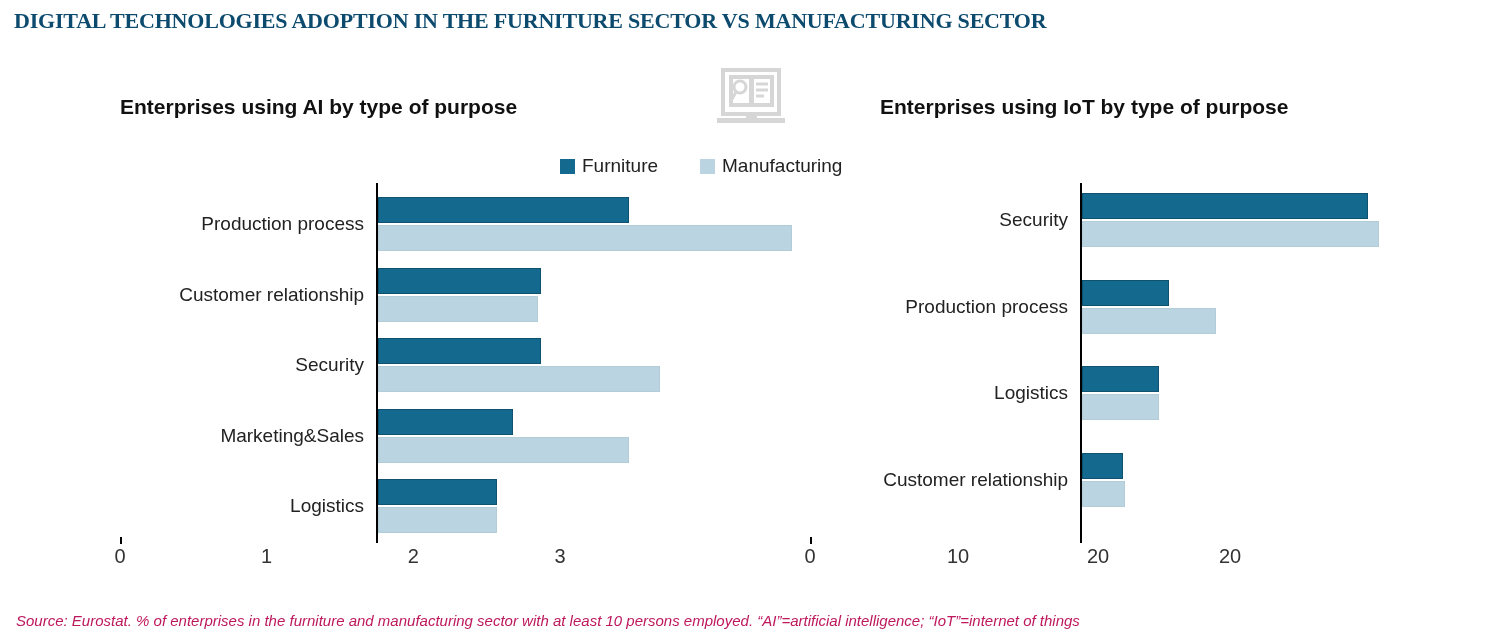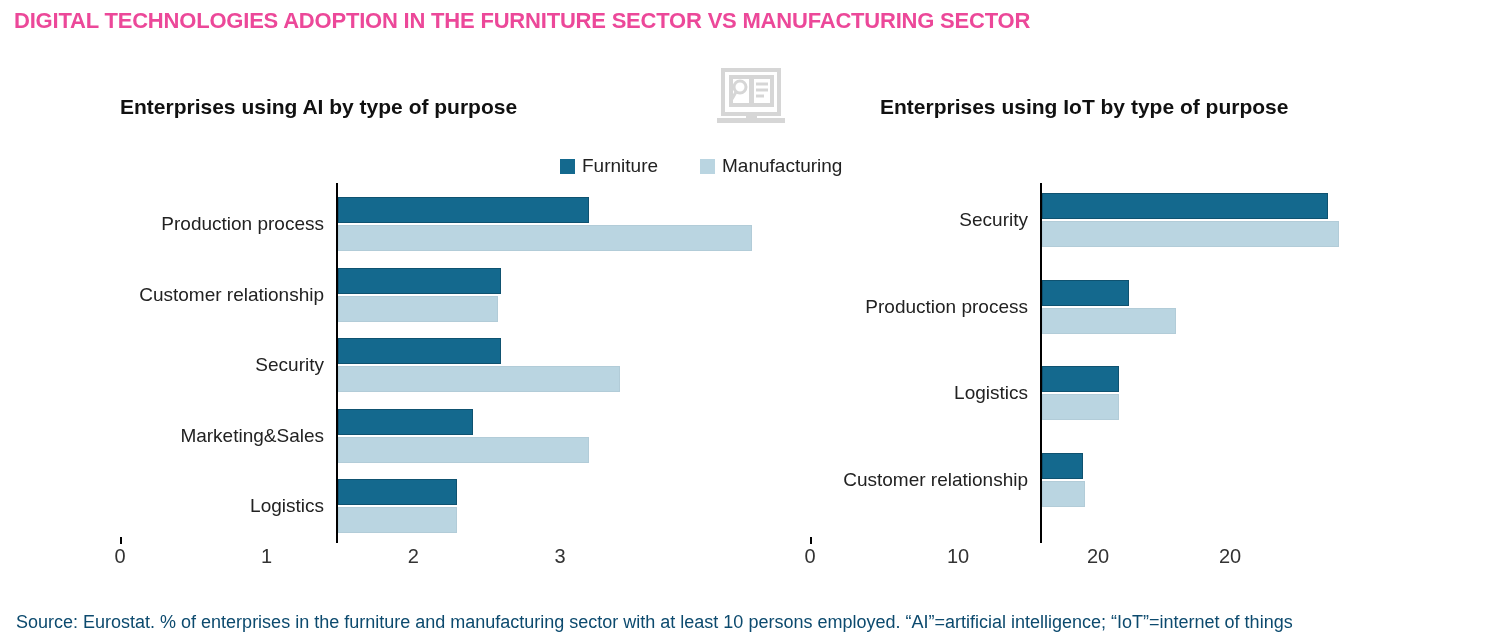--- a/index.html
+++ b/index.html
@@ -17,22 +17,23 @@
   }
 
   
   #main-title {
     position: absolute;
     left: 14px;
     top: 8px;
     font-size: 22px;
     font-weight: bold;
     letter-spacing: -0.2px;
-    color: #ec4899;
-    white-space: nowrap;
+    color: #0c4a6e;
+    white-space: nowrap;
+    font-family: Liberation Serif, serif;
   }
 
   
   .panel-title {
     position: absolute;
     top: 84px;
     font-size: 21px;
     font-weight: bold;
     color: #111111;
     white-space: nowrap;
@@ -81,20 +82,21 @@
     top: 183px;
     height: 360px;
   }
   #panel-ai  { left: 120px; width: 660px; }
   #panel-iot { left: 810px; width: 660px; }
 
   .plot-area {
     position: absolute;
     top: 0;
     height: 360px;
+    margin-left: 40px;
   }
   
   #panel-ai .plot-area  { left: 216px; width: 440px; }
   
   #panel-iot .plot-area { left: 230px; width: 420px; }
 
   .axis-line {
     position: absolute;
     left: 0;
     top: 0;
@@ -157,23 +159,24 @@
     width: 2px;
     height: 7px;
     background: #000000;
   }
 
   
   #footnote {
     position: absolute;
     left: 16px;
     top: 612px;
-    font-size: 18px;
-    color: #0c4a6e;
-    white-space: nowrap;
+    font-size: 15px;
+    color: #be185d;
+    white-space: nowrap;
+    font-style: italic;
   }
 </style>
 </head>
 <body>
 
 <div id="main-title">DIGITAL TECHNOLOGIES ADOPTION IN THE FURNITURE SECTOR VS MANUFACTURING SECTOR</div>
 
 <div id="title-left" class="panel-title">Enterprises using AI by type of purpose</div>
 
 <div id="title-right" class="panel-title">Enterprises using IoT by type of purpose</div>

